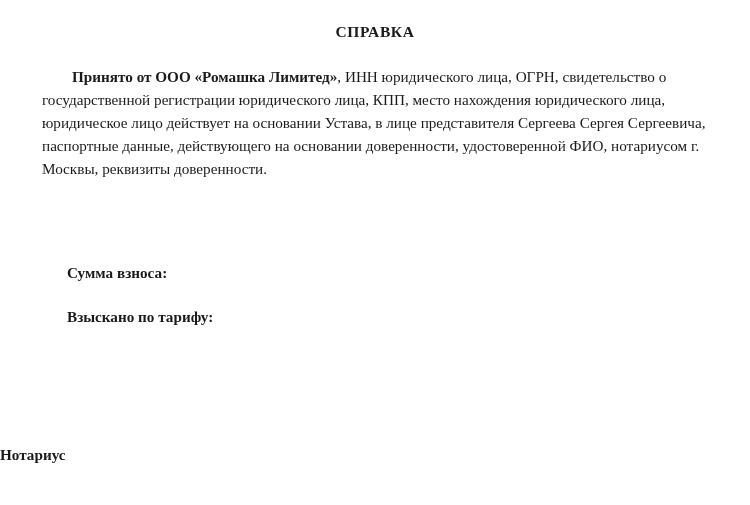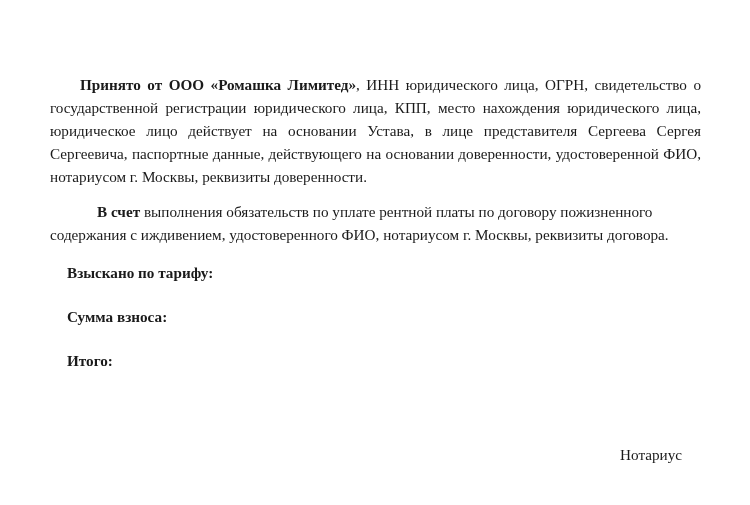--- a/index.html
+++ b/index.html
@@ -41,21 +41,21 @@
 
   
   .body-block {
     position: absolute;
     left: 38px;
     top: 61px;
     width: 675px;
   }
 
   p.para {
-    margin: 12px;
+    margin: 4px;
     font-size: 15.2px;
     line-height: 23px;
     text-align: justify;
     text-justify: inter-word;
     text-indent: 30px;
   }
   p.para.indent-wide {
     text-indent: 47px;
   }
   p.para:last-child {
@@ -99,47 +99,44 @@
     line-height: 20px;
     white-space: nowrap;
   }
 
   
   .signature-line {
     position: absolute;
     left: 0;
     top: 445px;
     width: 682px;
-    text-align: right;
+    text-align: left;
     font-size: 15.2px;
-    font-weight: normal;
+    font-weight: bold;
     line-height: 20px;
   }
 </style>
 </head>
 <body>
 
 <div class="page">
 
+  <div class="doc-title">СПРАВКА</div>
 
   <div class="body-block">
 
     <p class="para para-main">
       <b class="b">Принято от ООО «Ромашка Лимитед»</b><span>, ИНН юридического лица, ОГРН, свидетельство о государственной регистрации юридического лица, КПП, место нахождения юридического лица, юридическое лицо действует на основании Устава, в лице представителя Сергеева Сергея Сергеевича, паспортные данные, действующего на основании доверенности, удостоверенной ФИО, нотариусом г. Москвы, реквизиты доверенности.</span>
     </p>
 
 
-    <p class="para indent-wide">
-      <b class="b">В счет</b><span> выполнения обязательств по уплате рентной платы по договору пожизненного содержания с иждивением, удостоверенного ФИО, нотариусом г. Москвы, реквизиты договора.</span>
-    </p>
 
   </div>
 
   <div class="labels-block">
+    <div class="amount-label">Сумма взноса:</div>
     <div class="amount-label">Взыскано по тарифу:</div>
-    <div class="amount-label">Сумма взноса:</div>
-    <div class="amount-label">Итого:</div>
   </div>
 
 
   <div class="signature-line">Нотариус</div>
 
 </div>
 
 </body></html>

